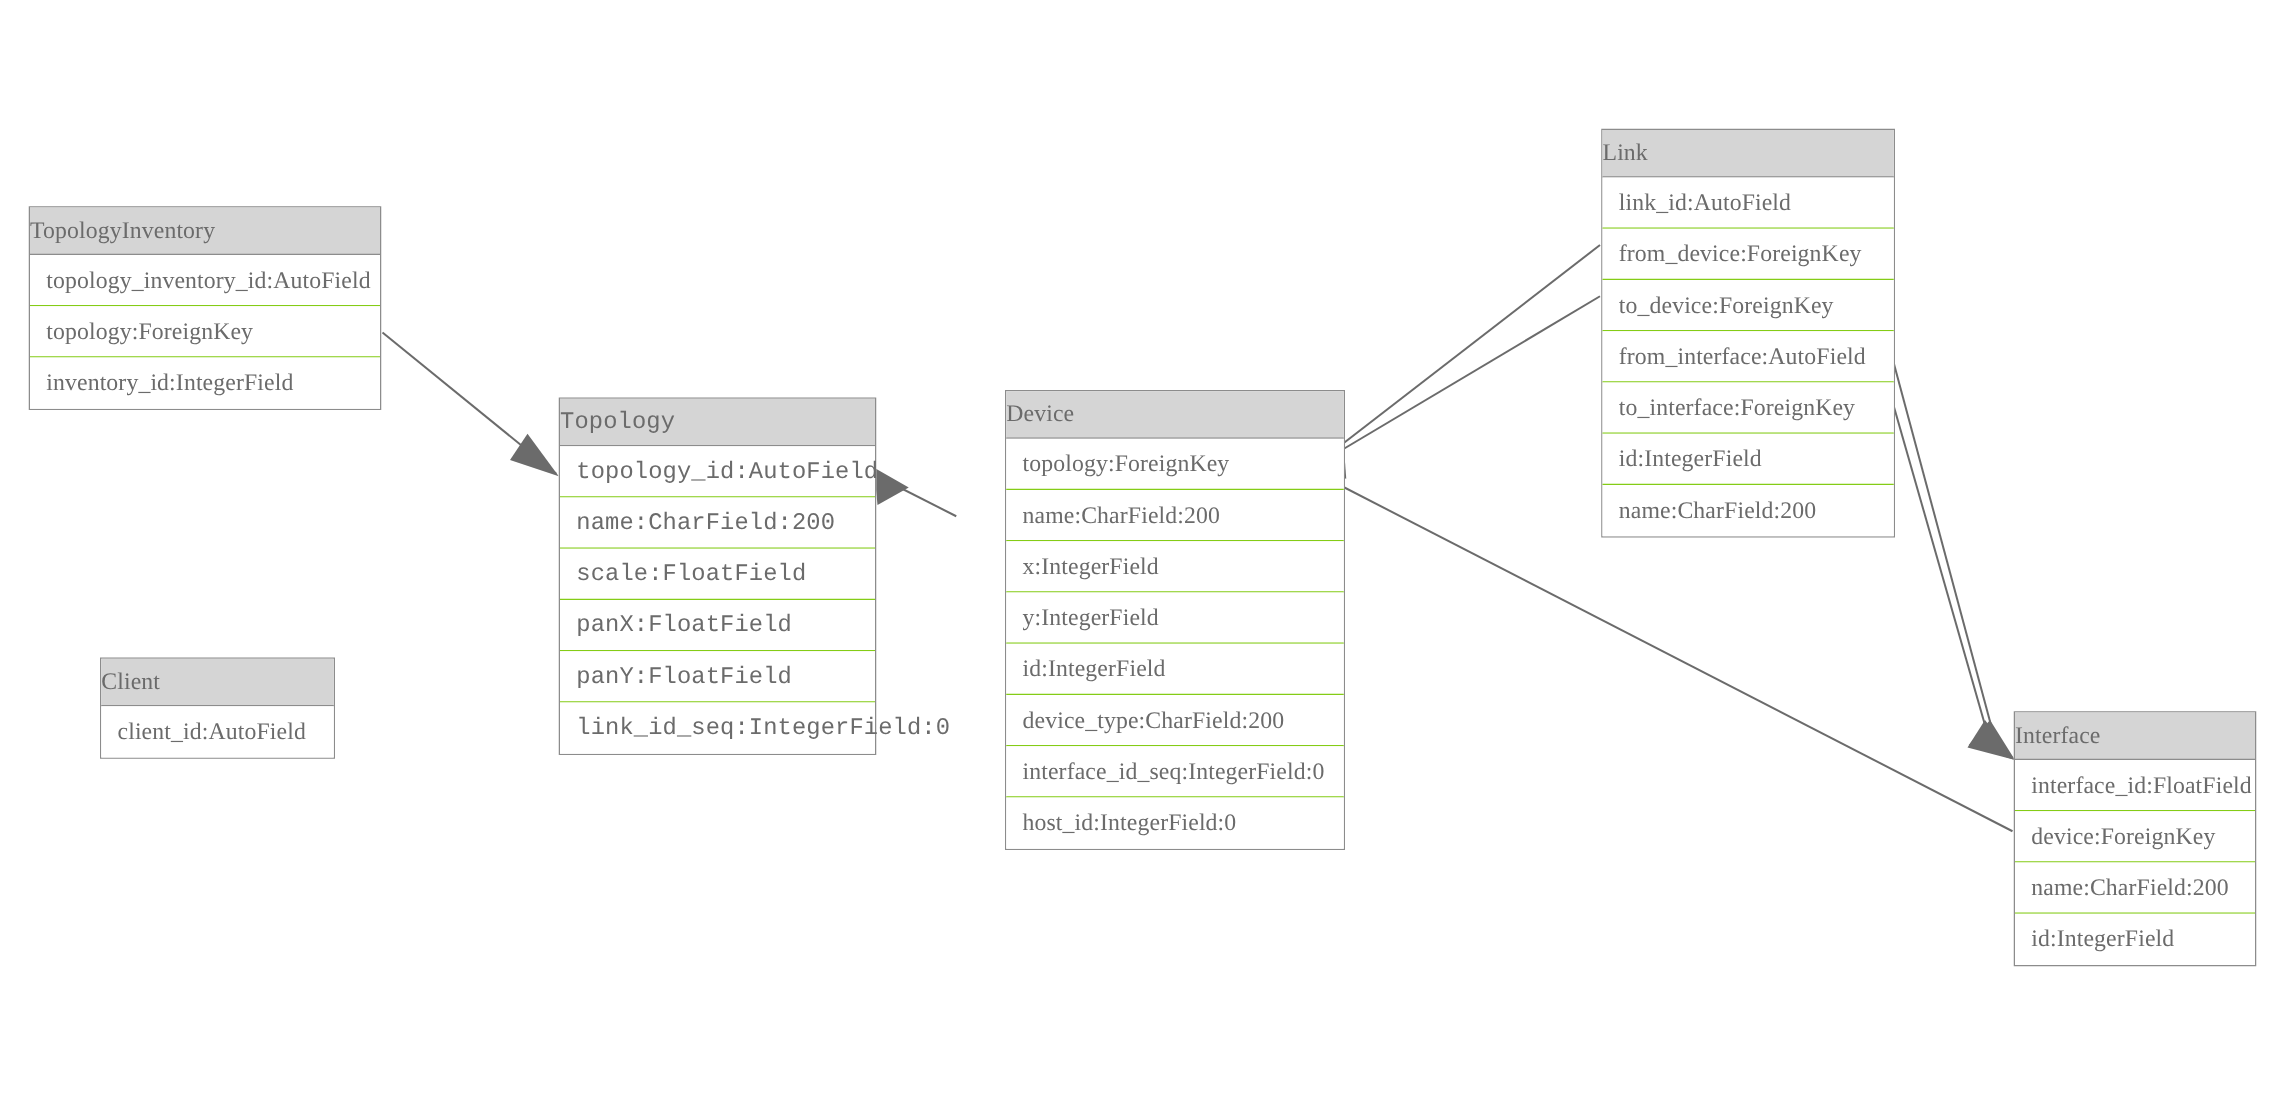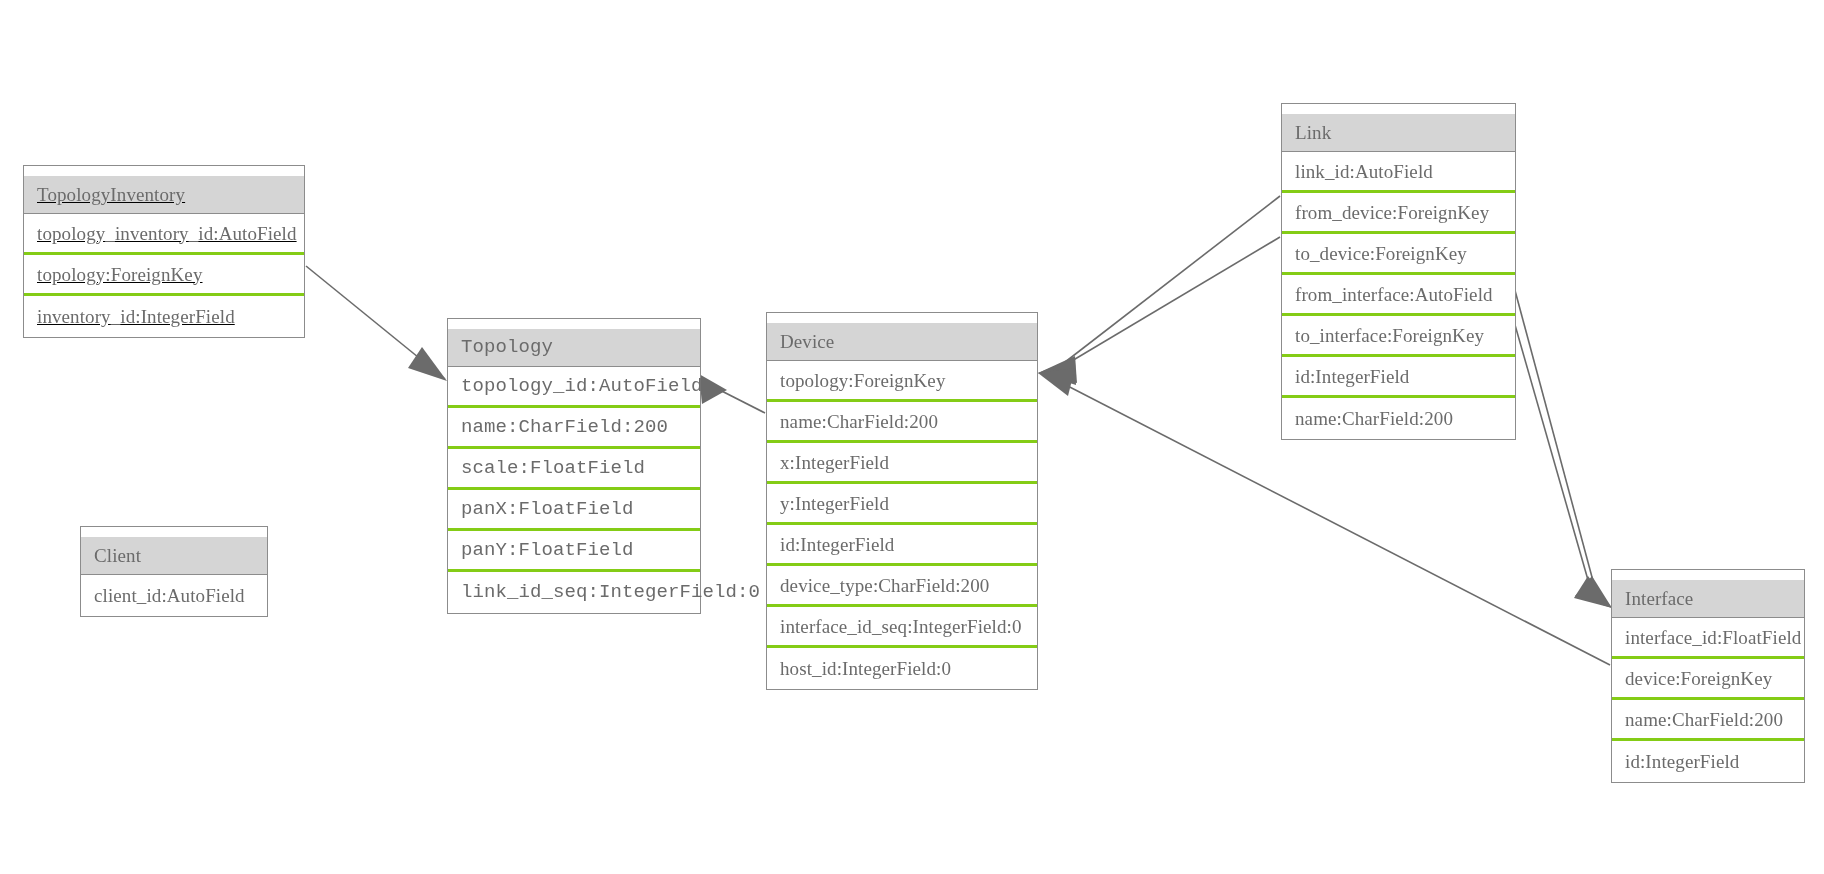--- a/index.html
+++ b/index.html
@@ -36,28 +36,26 @@
   }
   .entity-header {
     box-sizing: border-box;
     background: #d5d5d5;
     border-bottom: 1px solid #8c8c8c;
     color: #6b6b6b;
     font-size: 19px;
     line-height: 1;
     display: flex;
     align-items: center;
-    padding-left: 13px;
     height: 38px;
     letter-spacing: 0.1px;
-    margin-top: 10px;
   }
   .entity-field {
     box-sizing: border-box;
-    border-bottom: 3px solid #84cc16;
+    border-bottom: 1px solid #84cc16;
     color: #6b6b6b;
     font-size: 19px;
     line-height: 1;
     display: flex;
     align-items: center;
     padding-left: 13px;
     height: 41px;
     background: #ffffff;
     letter-spacing: 0.1px;
   }
@@ -101,21 +99,21 @@
       <line x1="1513" y1="283" x2="1596" y2="592" stroke="#6b6b6b" stroke-width="1.6"></line>
       <polygon points="1612,608 1575,596 1592,576" fill="#6b6b6b"></polygon>
     </g>
 
     <g>
       <line x1="1503" y1="283" x2="1592" y2="594" stroke="#6b6b6b" stroke-width="1.6"></line>
       <polygon points="1612,608 1574,598 1588,576" fill="#6b6b6b"></polygon>
     </g>
   </svg>
 
-  <div class="entity" style="left:23px; top:165px; width:282px;text-decoration:underline;">
+  <div class="entity" style="left:23px; top:165px; width:282px;">
     <div class="entity-header">TopologyInventory</div>
     <div class="entity-field">topology_inventory_id:AutoField</div>
     <div class="entity-field">topology:ForeignKey</div>
     <div class="entity-field">inventory_id:IntegerField</div>
   </div>
 
   <div class="entity" style="left:80px; top:526px; width:188px;">
     <div class="entity-header">Client</div>
     <div class="entity-field">client_id:AutoField</div>
   </div>
@@ -123,21 +121,21 @@
   <div class="entity" style="left:447px; top:318px; width:254px;font-family:Liberation Mono, monospace;">
     <div class="entity-header">Topology</div>
     <div class="entity-field">topology_id:AutoField</div>
     <div class="entity-field">name:CharField:200</div>
     <div class="entity-field">scale:FloatField</div>
     <div class="entity-field">panX:FloatField</div>
     <div class="entity-field">panY:FloatField</div>
     <div class="entity-field">link_id_seq:IntegerField:0</div>
   </div>
 
-  <div class="entity" style="left:766px; top:312px; width:272px;">
+  <div class="entity" style="left:804px; top:312px; width:272px;">
     <div class="entity-header">Device</div>
     <div class="entity-field">topology:ForeignKey</div>
     <div class="entity-field">name:CharField:200</div>
     <div class="entity-field">x:IntegerField</div>
     <div class="entity-field">y:IntegerField</div>
     <div class="entity-field">id:IntegerField</div>
     <div class="entity-field">device_type:CharField:200</div>
     <div class="entity-field">interface_id_seq:IntegerField:0</div>
     <div class="entity-field">host_id:IntegerField:0</div>
   </div>

